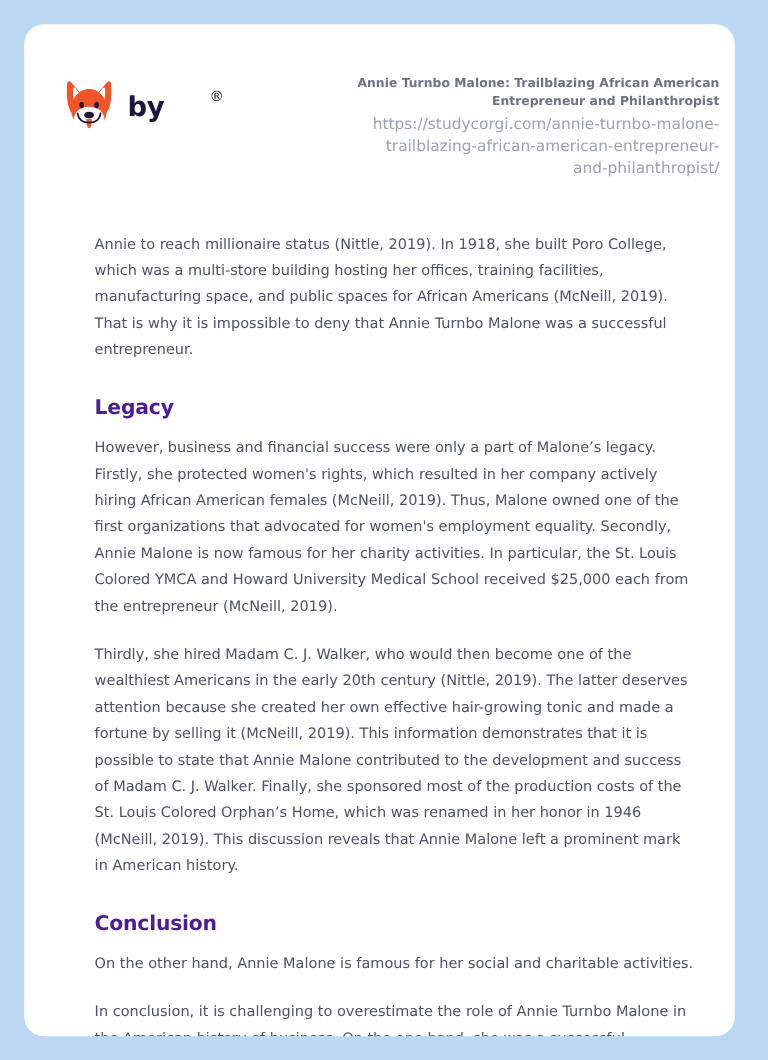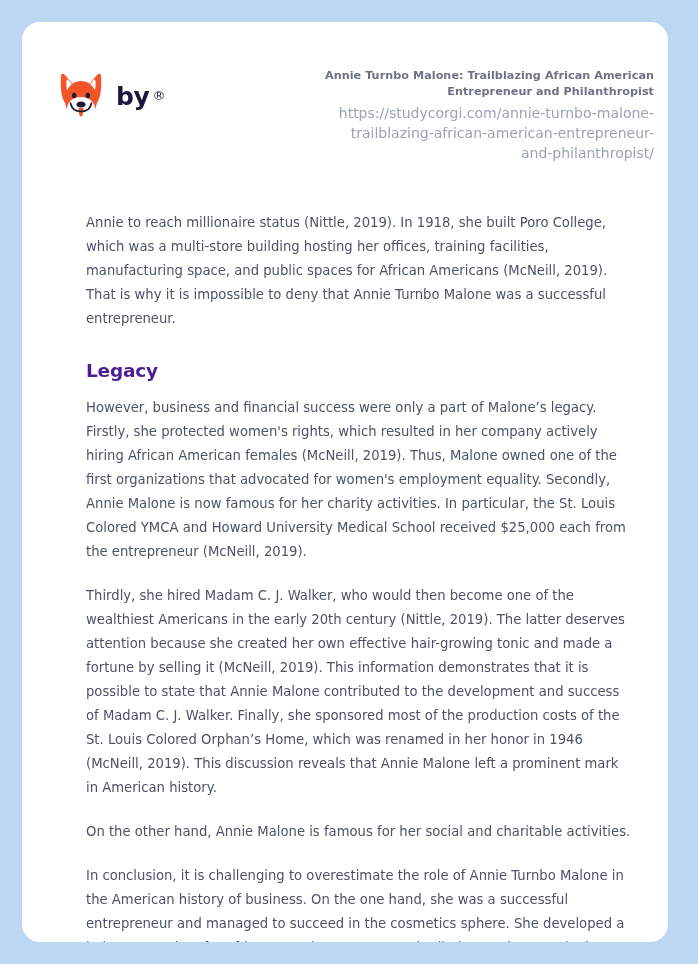--- a/index.html
+++ b/index.html
@@ -43,28 +43,29 @@
 
   .logo-mark {
     width: 46px;
     height: 48px;
     flex: 0 0 46px;
     display: block;
   }
 
   .wordmark {
     display: flex;
-    align-items: center;
+    align-items: flex-start;
     color: #19193f;
     font-family: "DejaVu Sans", sans-serif;
     font-weight: bold;
     font-size: 25px;
     letter-spacing: -0.4px;
     line-height: 1;
     white-space: nowrap;
+    gap: 38px;
   }
 
   .wordmark .reg {
     font-size: 13px;
     font-weight: normal;
     margin-left: 3px;
     margin-top: -2px;
   }
 
   .doc-meta {
@@ -164,19 +165,20 @@
 
   <div class="content">
 
     <p class="para">Annie to reach millionaire status (Nittle, 2019). In 1918, she built Poro College, which was a multi-store building hosting her offices, training facilities, manufacturing space, and public spaces for African Americans (McNeill, 2019). That is why it is impossible to deny that Annie Turnbo Malone was a successful entrepreneur.</p>
 
     <h2 class="section-title">Legacy</h2>
 
     <p class="para">However, business and financial success were only a part of Malone’s legacy. Firstly, she protected women's rights, which resulted in her company actively hiring African American females (McNeill, 2019). Thus, Malone owned one of the first organizations that advocated for women's employment equality. Secondly, Annie Malone is now famous for her charity activities. In particular, the St. Louis Colored YMCA and Howard University Medical School received $25,000 each from the entrepreneur (McNeill, 2019).</p>
     <p class="para">Thirdly, she hired Madam C. J. Walker, who would then become one of the wealthiest Americans in the early 20th century (Nittle, 2019). The latter deserves attention because she created her own effective hair-growing tonic and made a fortune by selling it (McNeill, 2019). This information demonstrates that it is possible to state that Annie Malone contributed to the development and success of Madam C. J. Walker. Finally, she sponsored most of the production costs of the St. Louis Colored Orphan’s Home, which was renamed in her honor in 1946 (McNeill, 2019). This discussion reveals that Annie Malone left a prominent mark in American history.</p>
 
+    <h2 class="section-title">Conclusion</h2>
 
     <p class="para">On the other hand, Annie Malone is famous for her social and charitable activities.</p>
     <p class="para">In conclusion, it is challenging to overestimate the role of Annie Turnbo Malone in the American history of business. On the one hand, she was a successful entrepreneur and managed to succeed in the cosmetics sphere. She developed a hair care product for African American women and relied on various marketing means to advertise and sell it.</p>
 
   </div>
 
 </div>
 
 </body></html>

